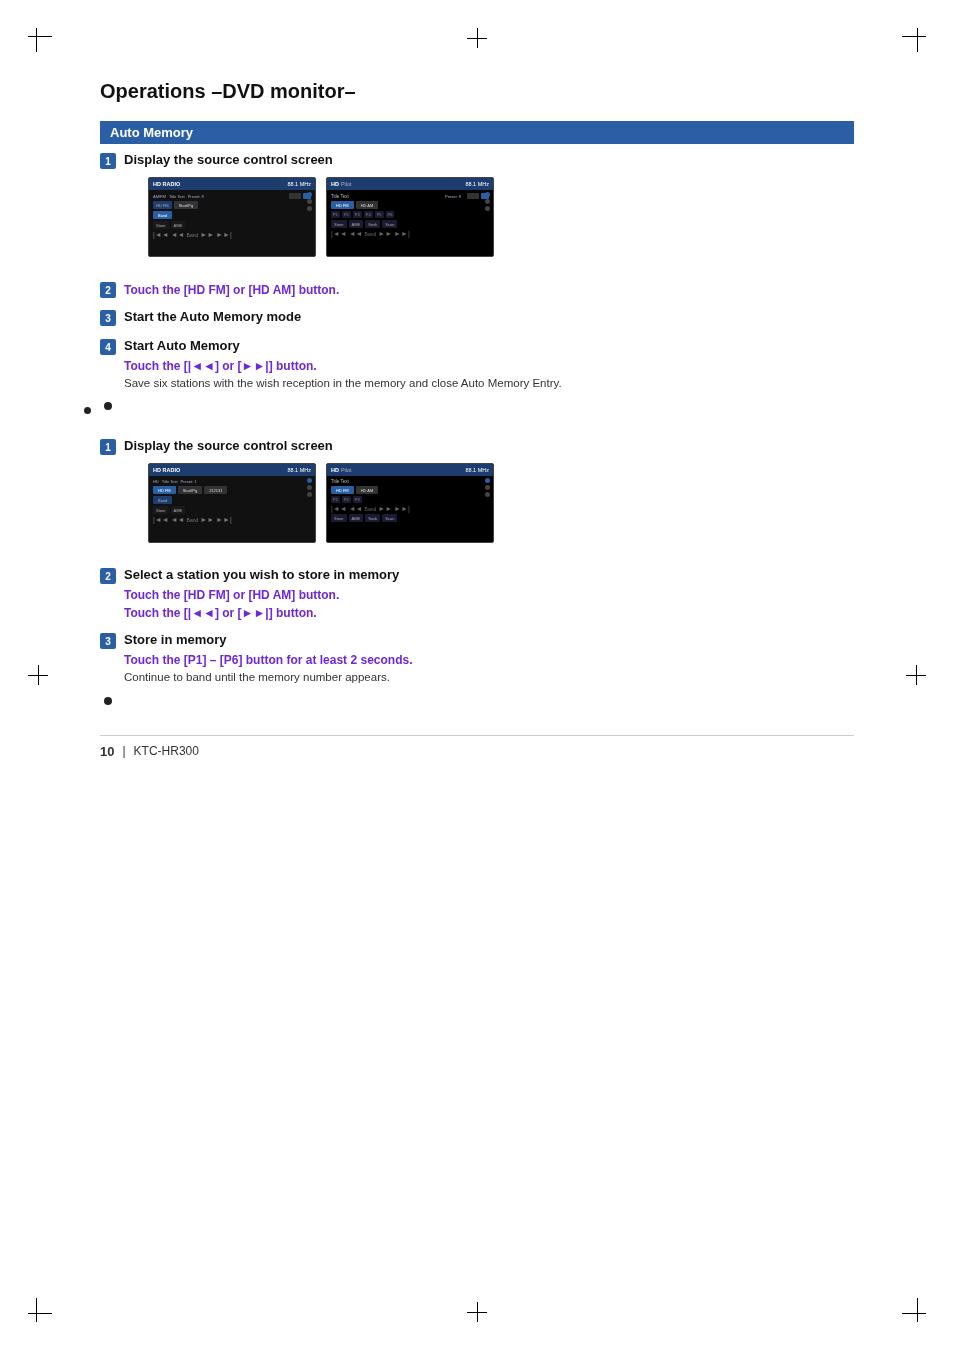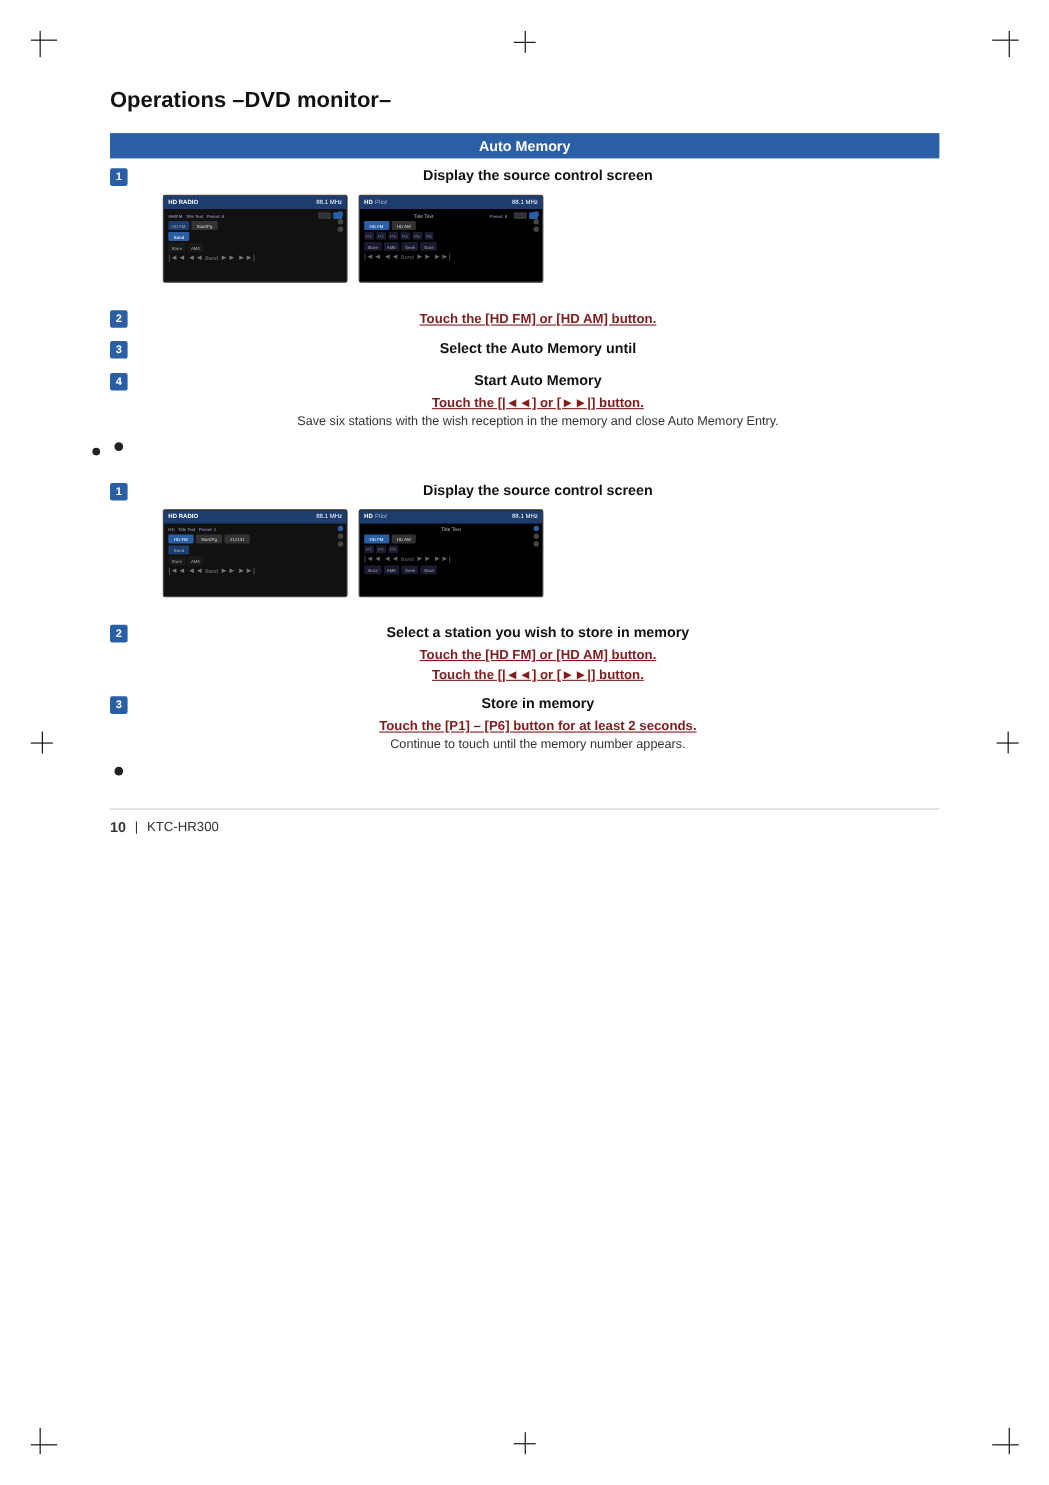--- a/index.html
+++ b/index.html
@@ -207,43 +207,41 @@
 
     .step-title {
       font-weight: bold;
       font-size: 13px;
       color: #111;
       margin-bottom: 4px;
     }
 
     .step-detail {
       font-size: 12px;
-      color: #7f1d1d;
+      color: #6d28d9;
       line-height: 1.5;
       font-weight: bold;
-      text-decoration: underline;
     }
 
     .step-note {
       font-size: 11.5px;
       color: #333;
       line-height: 1.5;
       font-weight: normal;
     }
 
     .screen-pair {
       display: flex;
       gap: 10px;
       margin: 10px 0 14px 24px;
     }
 
     .section-block {
       margin-bottom: 28px;
       position: relative;
-      text-align: center;
     }
 
     .bullet-marker {
       position: absolute;
       left: -16px;
       width: 7px;
       height: 7px;
       border-radius: 50%;
       background: #222;
     }
@@ -407,21 +405,21 @@
     <div class="step">
       <div class="step-num">2</div>
       <div class="step-content">
         <div class="step-detail">Touch the [HD FM] or [HD AM] button.</div>
       </div>
     </div>
 
     <div class="step">
       <div class="step-num">3</div>
       <div class="step-content">
-        <div class="step-title">Select the Auto Memory until</div>
+        <div class="step-title">Start the Auto Memory mode</div>
       </div>
     </div>
 
     <div class="step">
       <div class="step-num">4</div>
       <div class="step-content">
         <div class="step-title">Start Auto Memory</div>
         <div class="step-detail">Touch the [|◄◄] or [►►|] button.</div>
         <div class="step-note">Save six stations with the wish reception in the memory and close Auto Memory Entry.</div>
       </div>
@@ -534,21 +532,21 @@
           Touch the [HD FM] or [HD AM] button.<br>Touch the [|◄◄] or [►►|] button.
         </div>
       </div>
     </div>
 
     <div class="step">
       <div class="step-num">3</div>
       <div class="step-content">
         <div class="step-title">Store in memory</div>
         <div class="step-detail">Touch the [P1] – [P6] button for at least 2 seconds.</div>
-        <div class="step-note">Continue to touch until the memory number appears.</div>
+        <div class="step-note">Continue to band until the memory number appears.</div>
       </div>
     </div>
 
     <div style="width:8px;height:8px;background:#222;border-radius:50%;margin-left:4px;margin-top:8px;"></div>
   </div>
 
   <div class="footer-line">
     <span class="footer-page">10</span>
     <span>|</span>
     <span class="footer-model">KTC-HR300</span>

